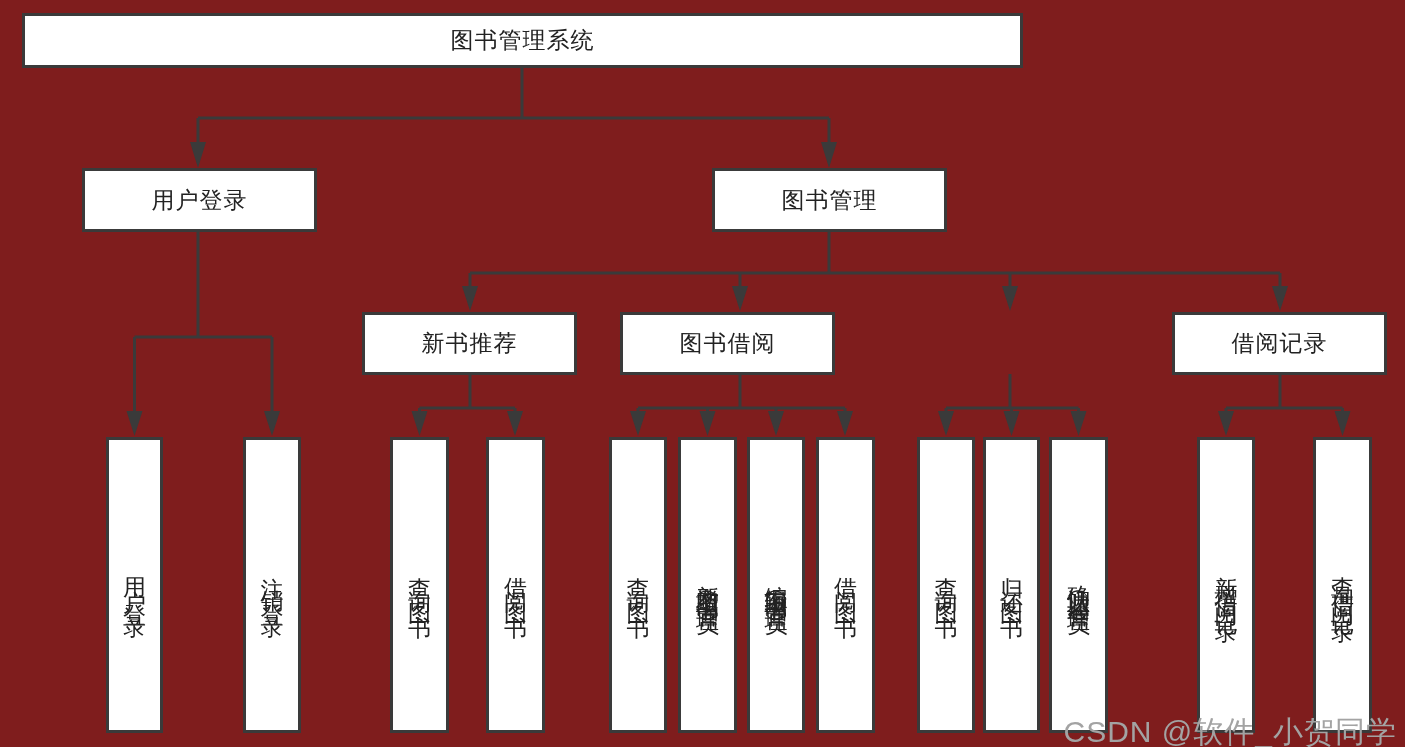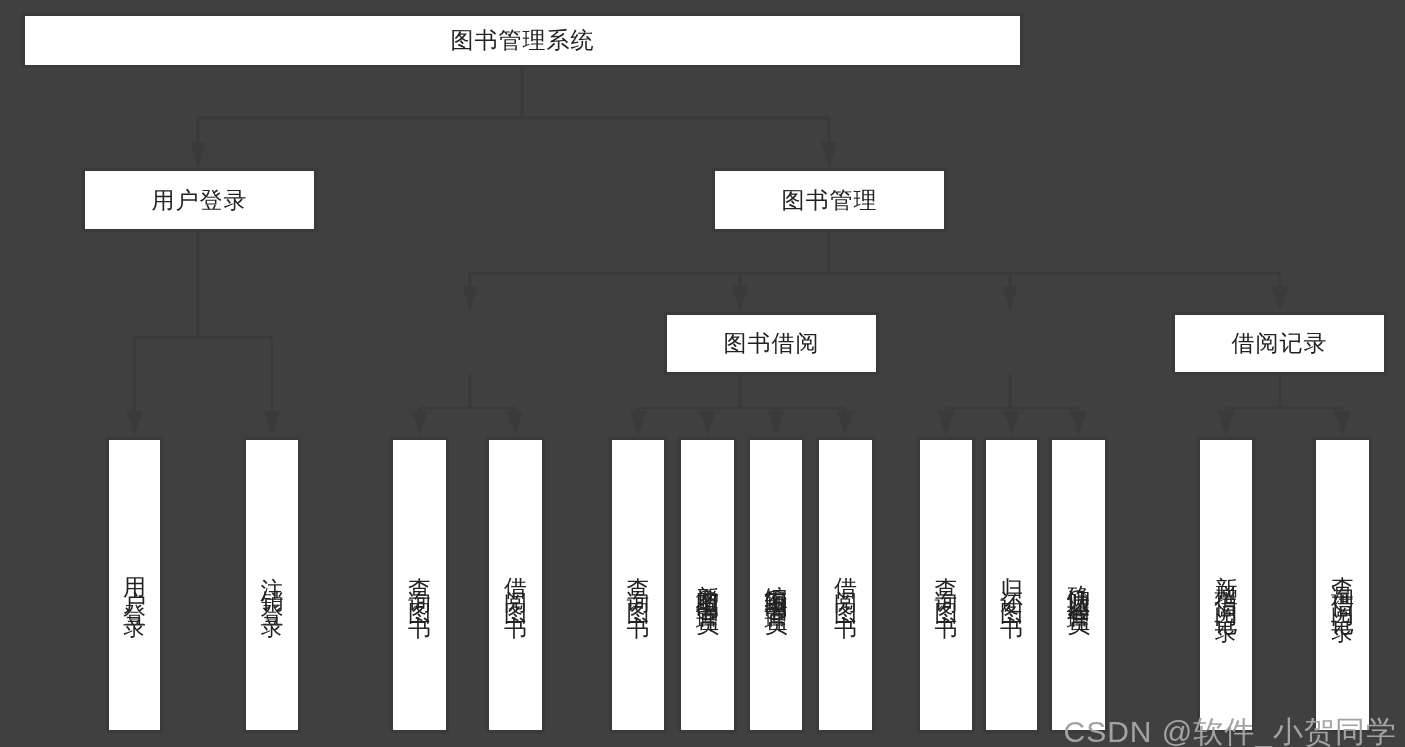--- a/index.html
+++ b/index.html
@@ -1,20 +1,20 @@
 <!DOCTYPE html>
 <html><head>
 <meta charset="utf-8">
 <style>
   html, body { margin: 0; padding: 0; background: #ffffff; }
   #stage {
     position: relative;
     width: 1405px;
     height: 747px;
-    background: #404040;
+    background: #7f1d1d;
     overflow: hidden;
     font-family: "Liberation Sans", "DejaVu Sans", sans-serif;
   }
   #wires {
     position: absolute;
     left: 0; top: 0;
     width: 1405px; height: 747px;
     z-index: 1;
   }
   .node {
@@ -110,21 +110,24 @@
     <span>图书管理系统</span>
   </div>
 
   <div class="node hnode" style="left:82px; top:168px; width:235px; height:64px;">
     <span>用户登录</span>
   </div>
   <div class="node hnode" style="left:712px; top:168px; width:235px; height:64px;">
     <span>图书管理</span>
   </div>
 
-  <div class="node hnode" style="left:664px; top:312px; width:215px; height:63px;">
+  <div class="node hnode" style="left:362px; top:312px; width:215px; height:63px;">
+    <span>新书推荐</span>
+  </div>
+  <div class="node hnode" style="left:620px; top:312px; width:215px; height:63px;">
     <span>图书借阅</span>
   </div>
   <div class="node hnode" style="left:1172px; top:312px; width:215px; height:63px;">
     <span>借阅记录</span>
   </div>
 
   <div class="node vnode v-short" style="left:106px; top:437px; width:57px; height:296px;">
     <span>用户登录</span>
   </div>
   <div class="node vnode v-short" style="left:243px; top:437px; width:58px; height:296px;">

